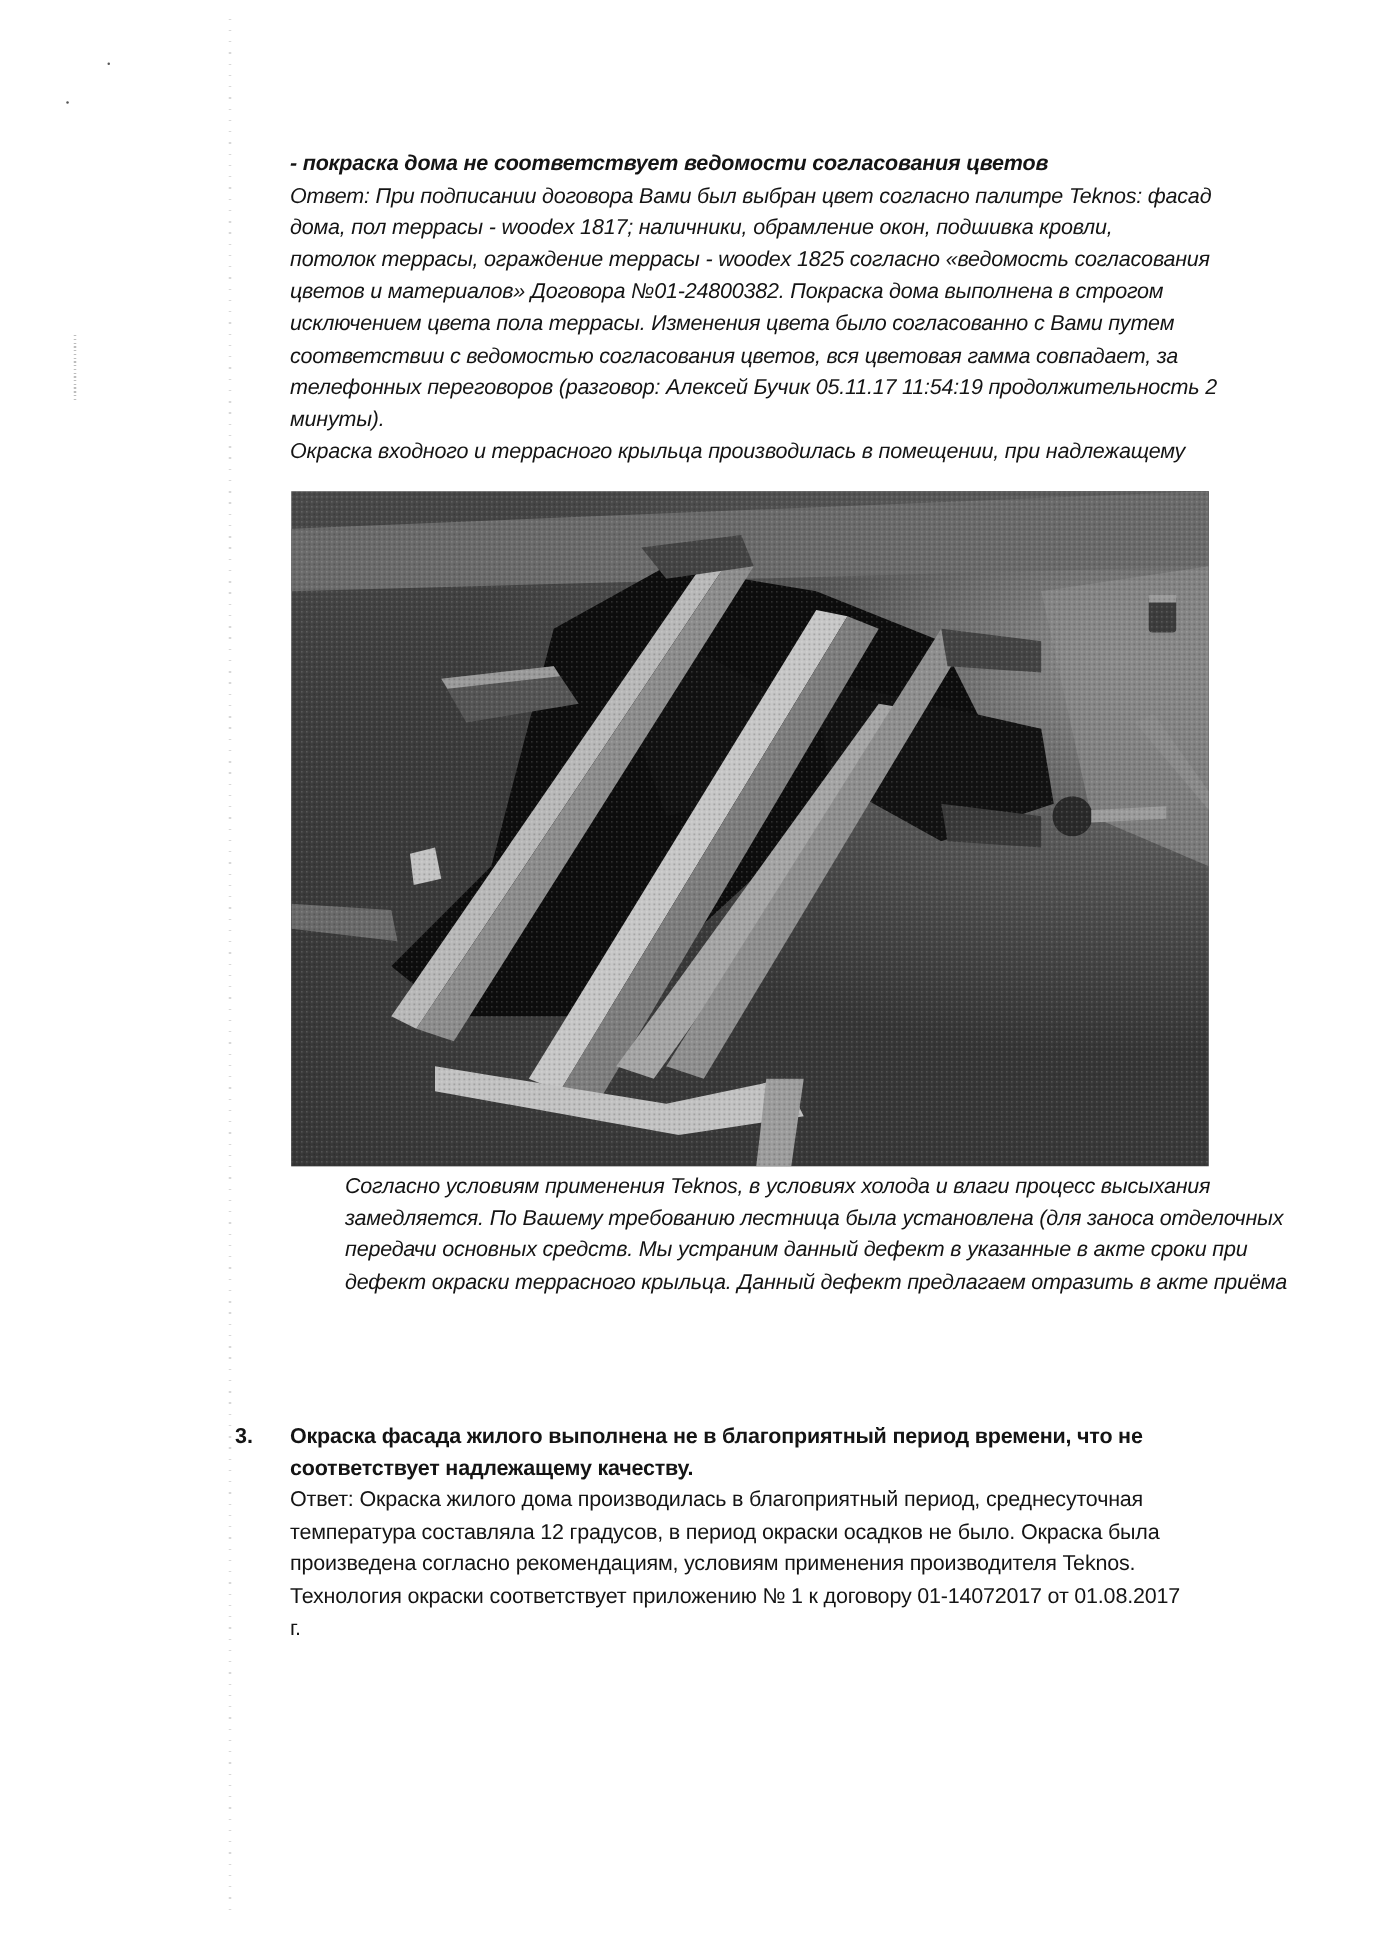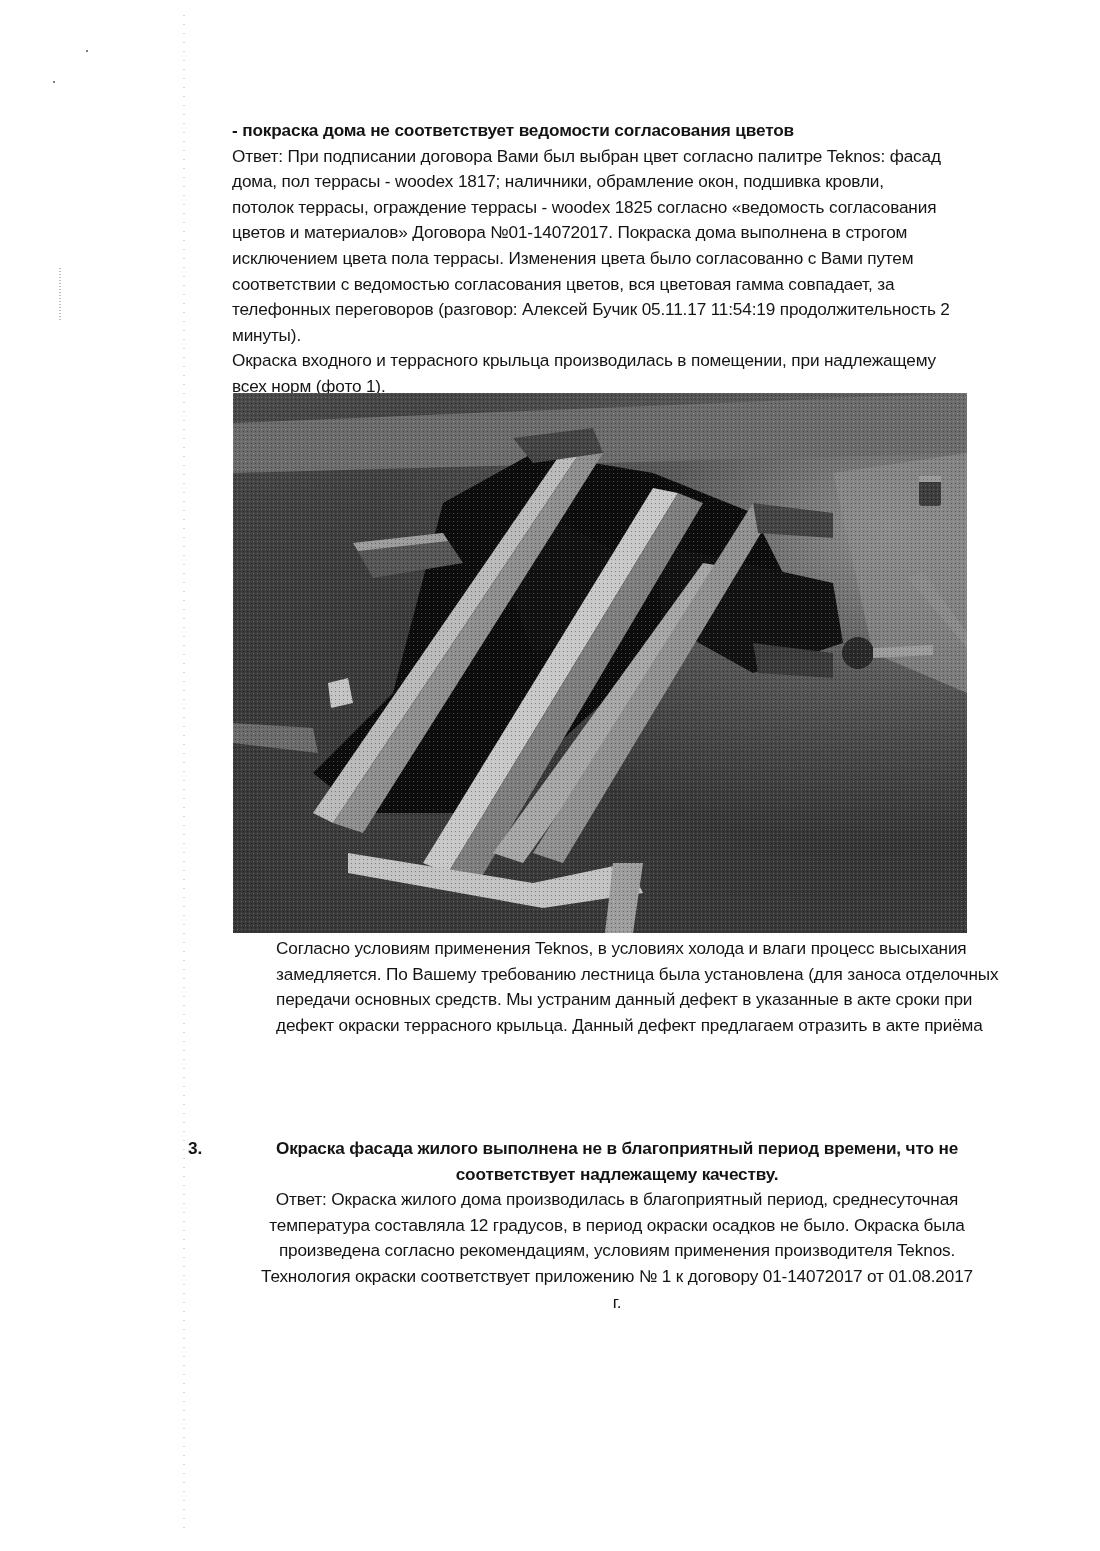--- a/index.html
+++ b/index.html
@@ -14,21 +14,21 @@
     background-image: repeating-linear-gradient(to bottom, #c8c8c8 0 1px, transparent 1px 9px);
     opacity: 0.7;
   }
   .scan-dots-left {
     position: absolute; left: 59px; top: 268px; width: 2px; height: 52px;
     background-image: repeating-linear-gradient(to bottom, #bdbdbd 0 1px, transparent 1px 3px);
   }
   .speck { position: absolute; width: 2px; height: 2px; background: #555; border-radius: 1px; }
   .text-block {
     position: absolute; left: 232px; width: 770px;
-    font-size: 17.2px; line-height: 25.6px; letter-spacing: -0.15px;
+    font-size: 17.2px; line-height: 25.6px; letter-spacing: -0.15px; font-style: italic;
   }
   .text-block p { margin: 0; }
   .bold { font-weight: bold; }
   .photo {
     position: absolute; left: 233px; top: 393px; width: 734px; height: 540px;
     background:
       radial-gradient(ellipse at 90% 25%, #8e8e8e 0%, #5a5a5a 25%, transparent 55%),
       radial-gradient(ellipse at 20% 75%, #3d3d3d 0%, transparent 60%),
       linear-gradient(160deg, #4a4a4a 0%, #2e2e2e 55%, #3a3a3a 100%);
     overflow: hidden;
@@ -36,43 +36,42 @@
   .photo svg { position: absolute; left: 0; top: 0; }
   .section3 { position: absolute; left: 188px; top: 1136px; width: 820px; }
   .section3 .num {
     position: absolute; left: 0; top: 0;
     font-size: 17.2px; line-height: 25.6px; font-weight: bold;
   }
   .section3 .body {
     position: absolute; left: 44px; top: 0; width: 770px;
     font-size: 17.2px; line-height: 25.6px; letter-spacing: -0.15px;
   }
-  .section3 p { margin: 0; text-align: center; }
+  .section3 p { margin: 0; }
 </style>
 </head>
 <body>
 
 <div class="page">
   <div class="scan-dots"></div>
   <div class="scan-dots-left"></div>
   <div class="speck" style="left:86px;top:50px;"></div>
   <div class="speck" style="left:53px;top:81px;"></div>
 
   <div class="text-block" style="top:118px;">
     <p class="bold">- покраска дома не соответствует ведомости согласования цветов</p>
     <p>Ответ: При подписании договора Вами был выбран цвет согласно палитре Teknos: фасад</p>
     <p>дома, пол террасы - woodex 1817; наличники, обрамление окон, подшивка кровли,</p>
     <p>потолок террасы, ограждение террасы - woodex 1825 согласно «ведомость согласования</p>
-    <p>цветов и материалов» Договора №01-14072017. Покраска дома выполнена в строгом</p>
+    <p>цветов и материалов» Договора №01-24800382. Покраска дома выполнена в строгом</p>
     <p>исключением цвета пола террасы. Изменения цвета было согласованно с Вами путем</p>
     <p>соответствии с ведомостью согласования цветов, вся цветовая гамма совпадает, за</p>
     <p>телефонных переговоров (разговор: Алексей Бучик 05.11.17 11:54:19 продолжительность 2</p>
     <p>минуты).</p>
     <p>Окраска входного и террасного крыльца производилась в помещении, при надлежащему</p>
-    <p>всех норм (фото 1).</p>
   </div>
 
   <div class="photo">
     <svg width="734" height="540" viewBox="0 0 734 540">
       <defs>
         <pattern id="grain" width="4" height="4" patternUnits="userSpaceOnUse">
           <rect width="4" height="4" fill="transparent"></rect>
           <rect x="0" y="0" width="1" height="1" fill="#ffffff" opacity="0.25"></rect>
           <rect x="2" y="2" width="1" height="1" fill="#000000" opacity="0.35"></rect>
         </pattern>

